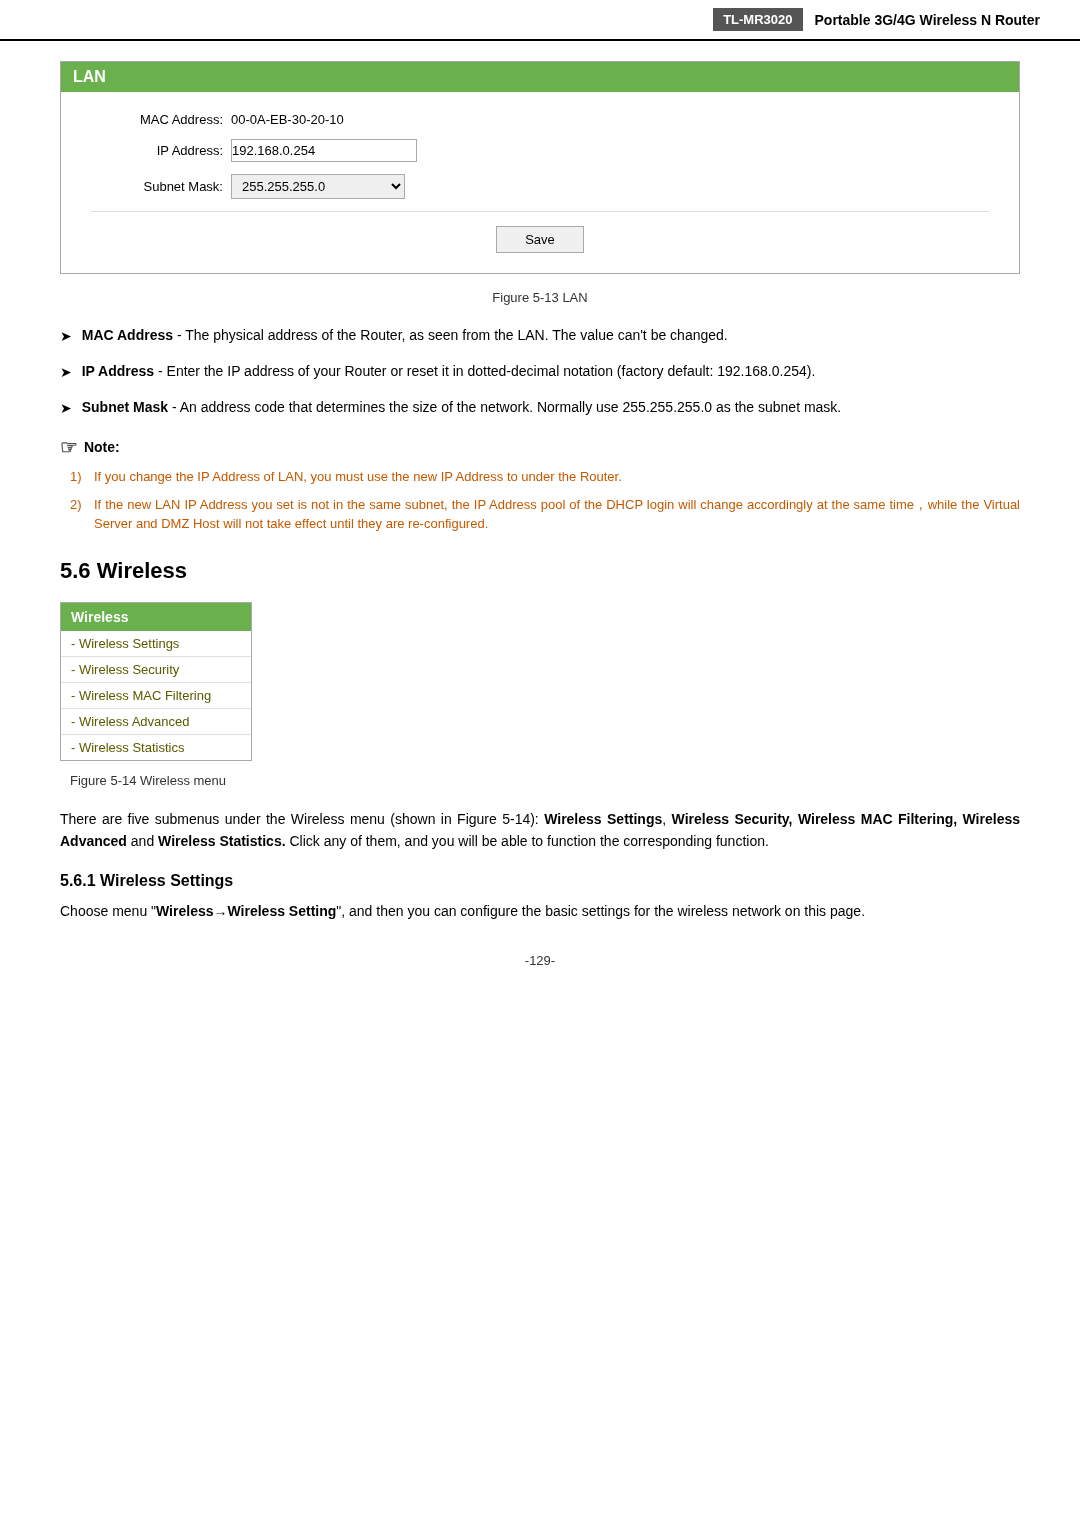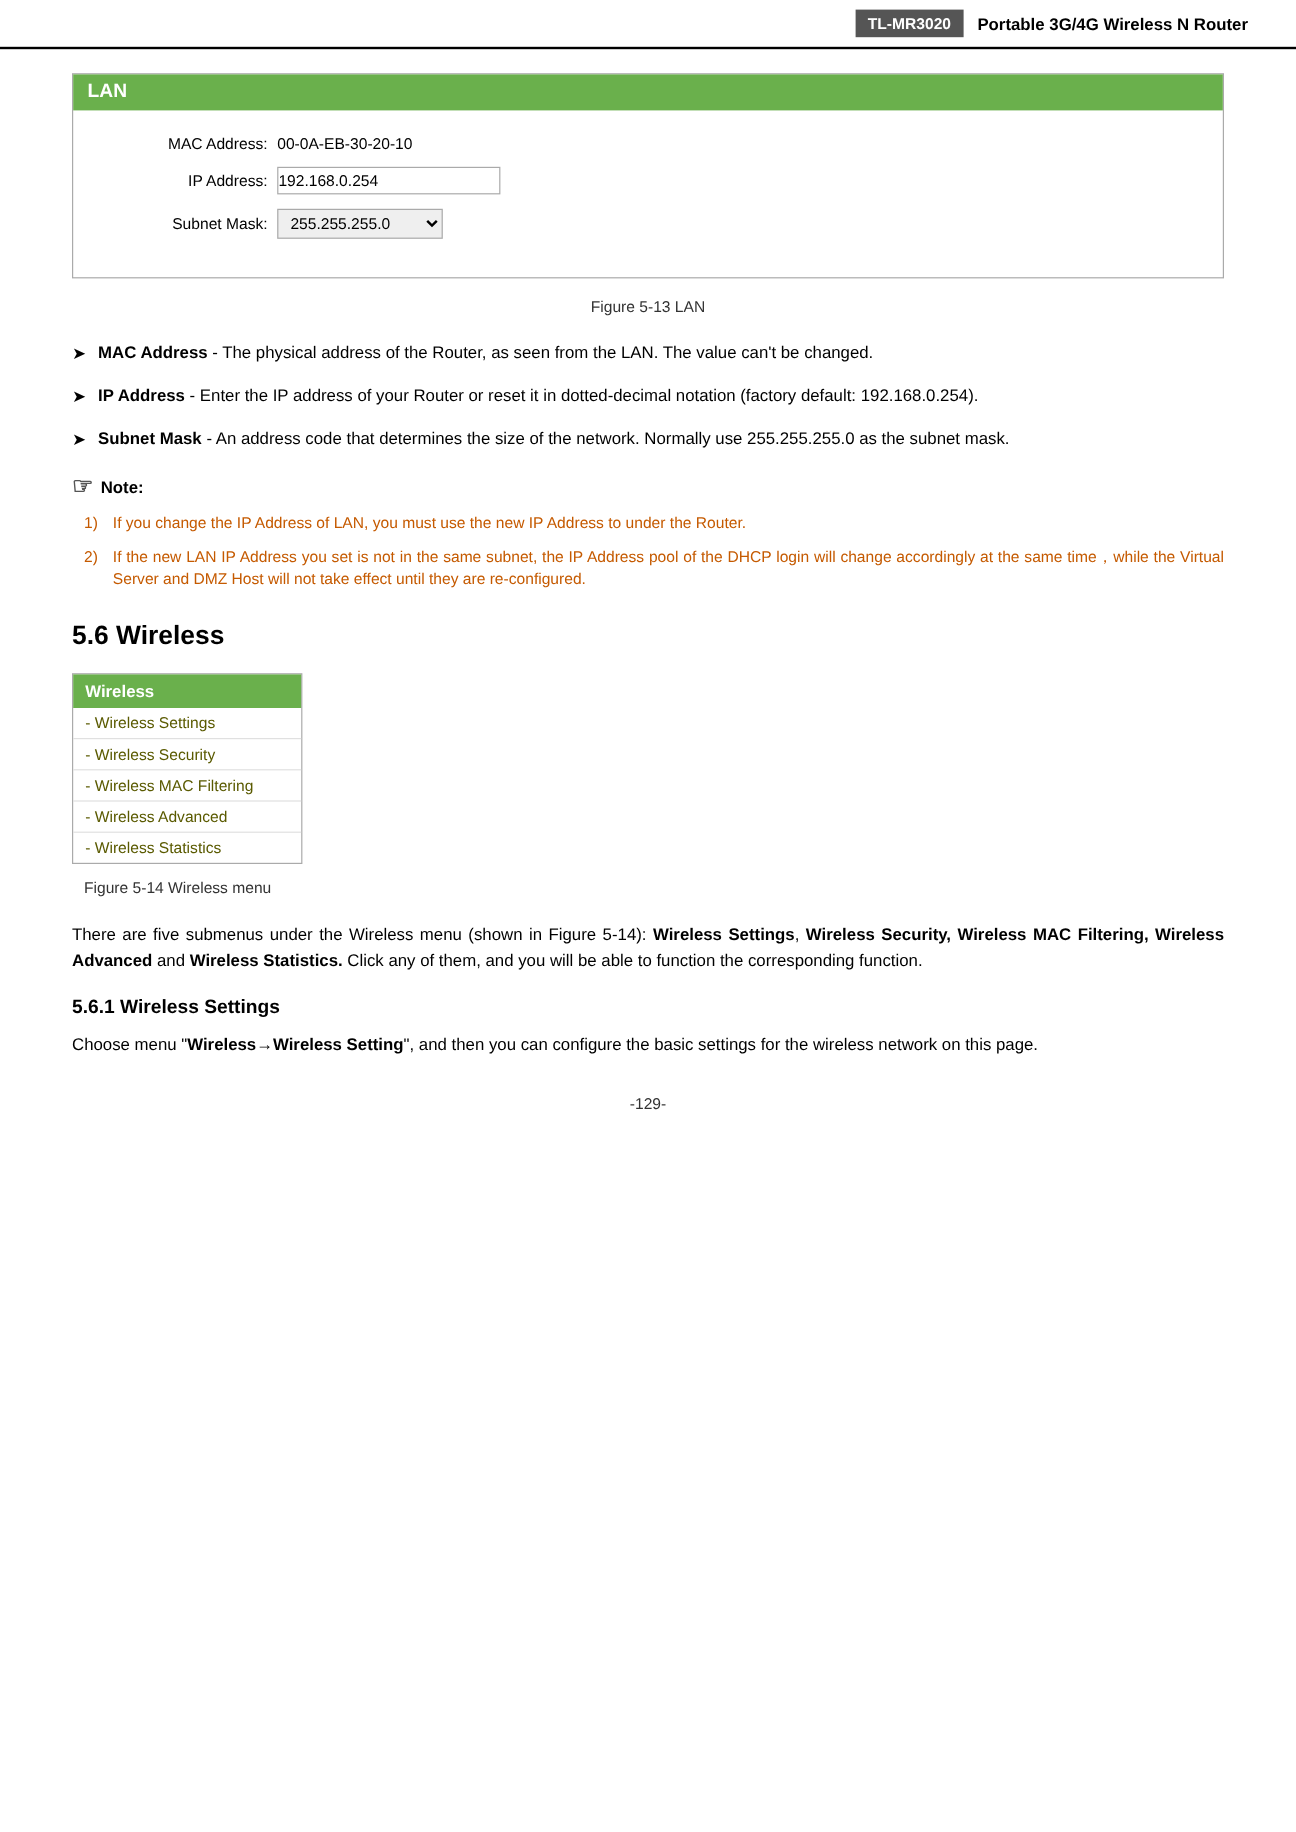--- a/index.html
+++ b/index.html
@@ -80,21 +80,21 @@
     .lan-input {
       border: 1px solid #aaa;
       padding: 3px 0;
       font-size: 13px;
       width: 186px;
     }
     .lan-select {
       border: 1px solid #aaa;
       padding: 3px 6px;
       font-size: 13px;
-      width: 138px;
+      width: 174px;
     }
     .lan-save-row {
       border-top: 1px solid #ddd;
       padding-top: 14px;
       margin-top: 8px;
       display: flex;
       justify-content: center;
     }
     .save-btn {
       background: #f0f0f0;
@@ -255,20 +255,23 @@
         <input class="lan-input" type="text" value="192.168.0.254" style="">
       </div>
 
       <div class="lan-row">
         <span class="lan-label">Subnet Mask:</span>
         <select class="lan-select">
           <option>255.255.255.0</option>
         </select>
       </div>
 
+      <div class="lan-save-row">
+        <button class="save-btn">Save</button>
+      </div>
     </div>
   </div>
 
   <div class="figure-caption">Figure 5-13    LAN</div>
 
   <ul class="bullet-list">
     <li>
       <span class="bullet-arrow">➤</span>
       <span class="bullet-content">
         <strong>MAC Address</strong><span> - The physical address of the Router, as seen from the LAN. The value can't be changed.</span>

